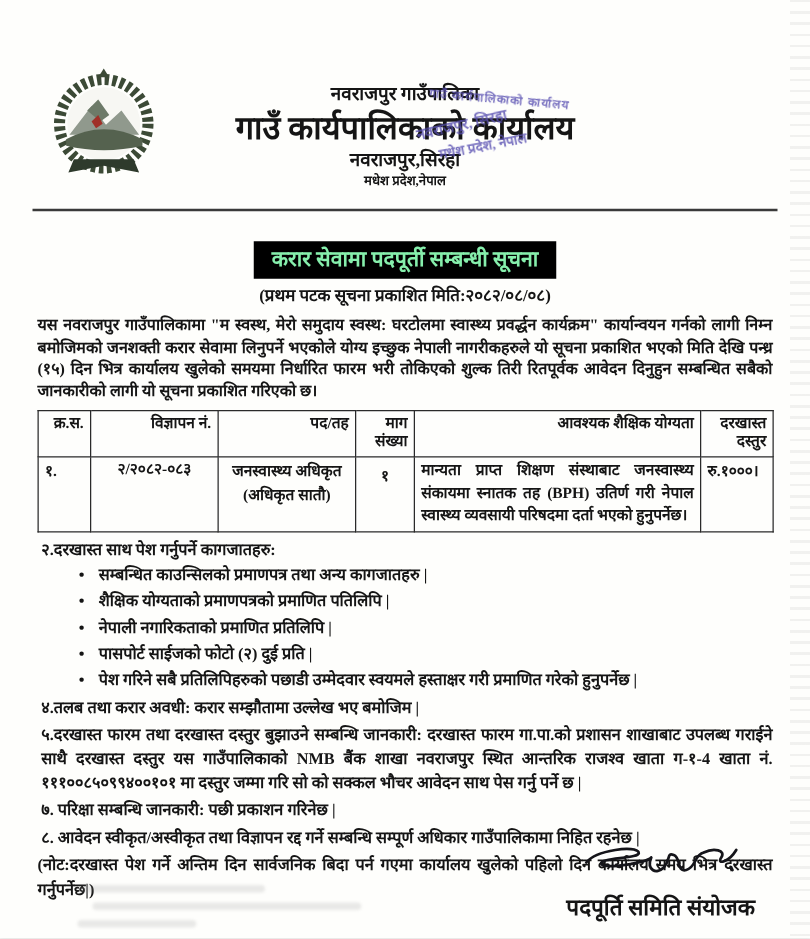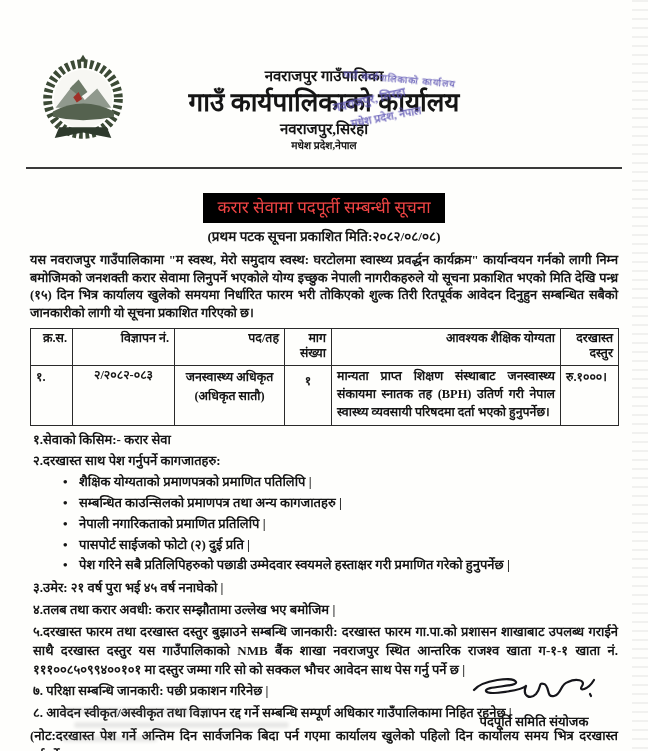--- a/index.html
+++ b/index.html
@@ -31,22 +31,22 @@
     filter:blur(.35px);
     pointer-events:none; z-index:3;
   }
   .stamp .s0 { font-size:9.5px;  transform:rotate(14deg) translateX(26px); letter-spacing:1px; }
   .stamp .s1 { font-size:12px; transform:rotate(-4deg) translateX(-8px); margin-top:6px; }
   .stamp .s2 { font-size:11px; transform:rotate(-2deg) translateX(6px);  margin-top:4px; }
 
   
   .title-wrap { text-align:center; margin-top:24px; }
   .title-band {
-    display:inline-block; background:#000; color:#ef4444;
-    font-size:17px; font-weight:400; padding:2px 14px 5px 14px;
+    display:inline-block; background:#000; color:#86efac;
+    font-size:17px; font-weight:700; padding:2px 14px 5px 14px;
   }
   .publish-date { text-align:center; font-size:13.5px; font-weight:700; margin-top:4px; }
 
   
   .intro {
     margin:7px 30px 0 30px; text-align:justify;
     font-size:12.8px; line-height:1.38; font-weight:600;
   }
 
   
@@ -71,21 +71,21 @@
   .item  { margin-top:3px; text-align:justify; line-height:1.45; }
   ul.bullets { list-style:none; margin:1px 0 1px 0; padding:0 0 0 30px; }
   ul.bullets li { position:relative; padding-left:16px; line-height:1.6; }
   ul.bullets li::before {
     content:"•"; position:absolute; left:0; top:0; font-size:13px;
   }
   .note { margin:3px 30px 0 30px; font-size:13px; font-weight:600; text-align:justify; line-height:1.5; }
 
   
   .signature { position:absolute; right:44px; top:672px; text-align:center; }
-  .signature-title { font-size:13px; font-weight:700; margin-top:-2px; }
+  .signature-title { font-size:18px; font-weight:700; margin-top:-2px; }
 
   
   .print-through { position:absolute; left:62px; top:700px; opacity:.18; filter:blur(1.4px); }
   .print-through .pt { background:#8a8a8a; height:6px; border-radius:3px; margin-top:8px; }
   .pt1 { width:150px; } .pt2 { width:215px; margin-left:12px; } .pt3 { width:95px; }
   .scan-noise-edge {
     position:absolute; right:0; top:0; width:16px; height:100%;
     background:repeating-linear-gradient(180deg, rgba(0,0,0,.05) 0 2px, transparent 2px 9px);
     pointer-events:none;
   }
@@ -154,32 +154,30 @@
         <td class="cell-center" style="padding-top:0;">२/२०८२-०८३</td>
         <td class="cell-post">जनस्वास्थ्य अधिकृत (अधिकृत सातौ)</td>
         <td class="cell-center" style="padding-top:6px;">१</td>
         <td class="cell-just">मान्यता प्राप्त शिक्षण संस्थाबाट जनस्वास्थ्य संकायमा स्नातक तह (BPH) उतिर्ण गरी नेपाल स्वास्थ्य व्यवसायी परिषदमा दर्ता भएको हुनुपर्नेछ।</td>
         <td>रु.१०००।</td>
       </tr>
     </tbody>
   </table>
 
   <div class="items">
-    <div class="item">१.सेवाको किसिम:- करार सेवा</div>
     <div class="item">२.दरखास्त साथ पेश गर्नुपर्ने कागजातहरु:</div>
     <ul class="bullets">
+      <li><span>सम्बन्धित काउन्सिलको प्रमाणपत्र तथा अन्य कागजातहरु |</span></li>
       <li><span>शैक्षिक योग्यताको प्रमाणपत्रको प्रमाणित पतिलिपि |</span></li>
-      <li><span>सम्बन्धित काउन्सिलको प्रमाणपत्र तथा अन्य कागजातहरु |</span></li>
       <li><span>नेपाली नगारिकताको प्रमाणित प्रतिलिपि |</span></li>
       <li><span>पासपोर्ट साईजको फोटो (२) दुई प्रति |</span></li>
       <li><span>पेश गरिने सबै प्रतिलिपिहरुको पछाडी उम्मेदवार स्वयमले हस्ताक्षर गरी प्रमाणित गरेको  हुनुपर्नेछ |</span></li>
     </ul>
-    <div class="item">३.उमेर: २१ वर्ष पुरा भई ४५ वर्ष ननाघेको |</div>
     <div class="item">४.तलब तथा करार अवधी: करार सम्झौतामा उल्लेख भए बमोजिम |</div>
-    <div class="item">५.दरखास्त फारम तथा दरखास्त दस्तुर बुझाउने सम्बन्धि जानकारी: दरखास्त फारम गा.पा.को प्रशासन शाखाबाट उपलब्ध गराईने साथै दरखास्त दस्तुर यस गाउँपालिकाको NMB बैंक शाखा नवराजपुर स्थित आन्तरिक राजश्व खाता ग-१-१ खाता नं. १११००८५०९९४००१०१ मा दस्तुर जम्मा गरि सो को सक्कल भौचर आवेदन साथ पेस गर्नु पर्ने छ |</div>
+    <div class="item">५.दरखास्त फारम तथा दरखास्त दस्तुर बुझाउने सम्बन्धि जानकारी: दरखास्त फारम गा.पा.को प्रशासन शाखाबाट उपलब्ध गराईने साथै दरखास्त दस्तुर यस गाउँपालिकाको NMB बैंक शाखा नवराजपुर स्थित आन्तरिक राजश्व खाता ग-१-4 खाता नं. १११००८५०९९४००१०१ मा दस्तुर जम्मा गरि सो को सक्कल भौचर आवेदन साथ पेस गर्नु पर्ने छ |</div>
     <div class="item">७. परिक्षा सम्बन्धि जानकारी: पछी प्रकाशन गरिनेछ |</div>
     <div class="item">८. आवेदन स्वीकृत/अस्वीकृत तथा विज्ञापन रद्द गर्ने सम्बन्धि सम्पूर्ण अधिकार गाउँपालिकामा निहित रहनेछ |</div>
   </div>
 
   <p class="note">(नोट:दरखास्त पेश गर्ने अन्तिम दिन सार्वजनिक बिदा पर्न गएमा कार्यालय खुलेको पहिलो दिन कार्यालय समय भित्र दरखास्त गर्नुपर्नेछ|)</p>
 
   <div class="signature">
     <svg width="140" height="38" viewBox="0 0 140 38">
       <path d="M10 18 C18 8, 50 4, 52 10 C54 15, 20 14, 22 19 C24 24, 58 18, 62 14
                M62 14 C58 24, 66 28, 72 22 C78 15, 74 10, 80 12 C86 14, 82 26, 90 24 C98 22, 96 12, 104 10

